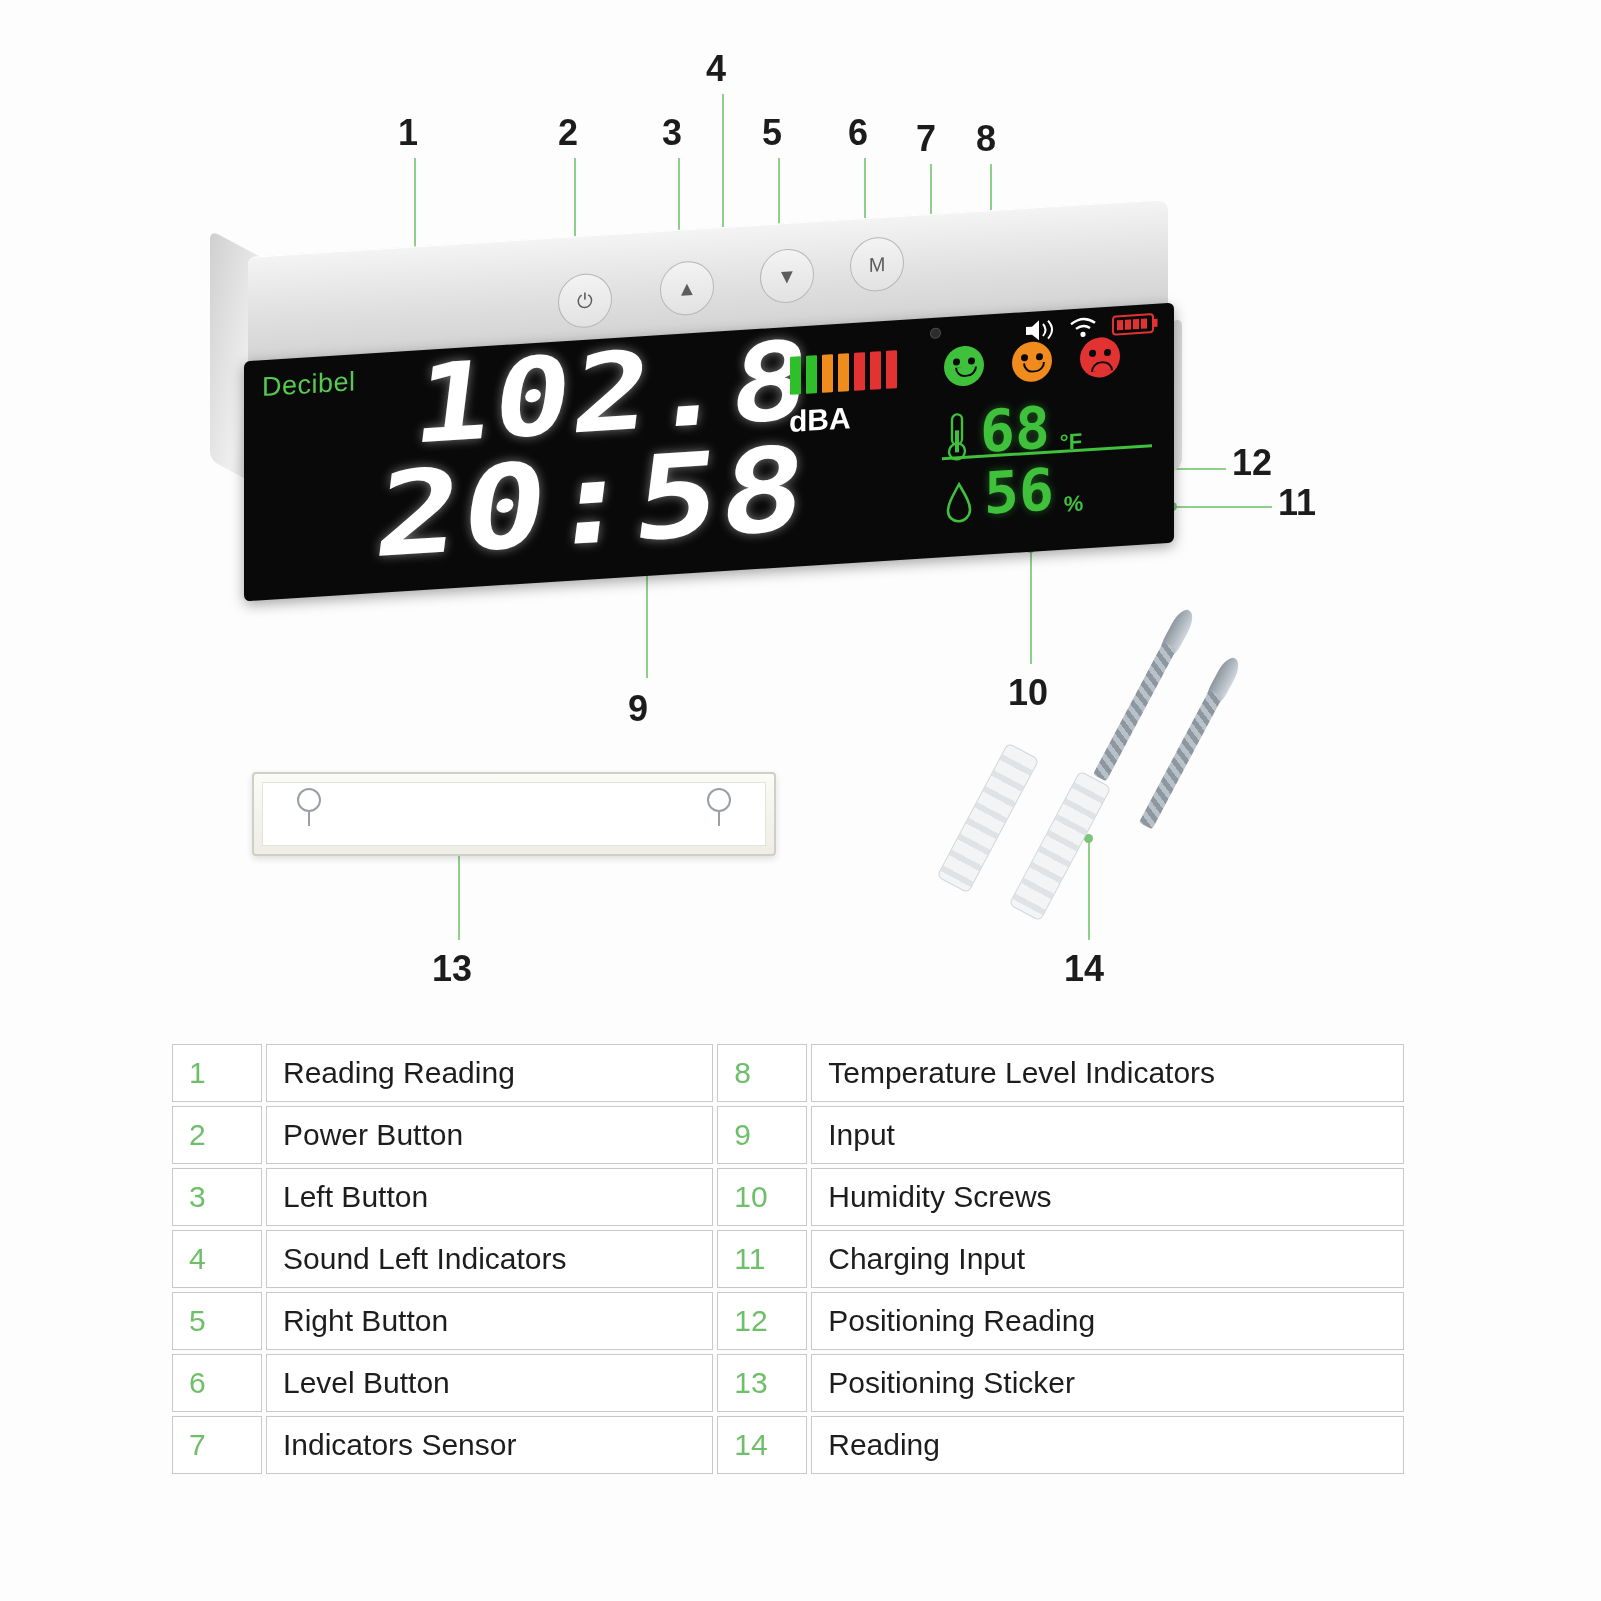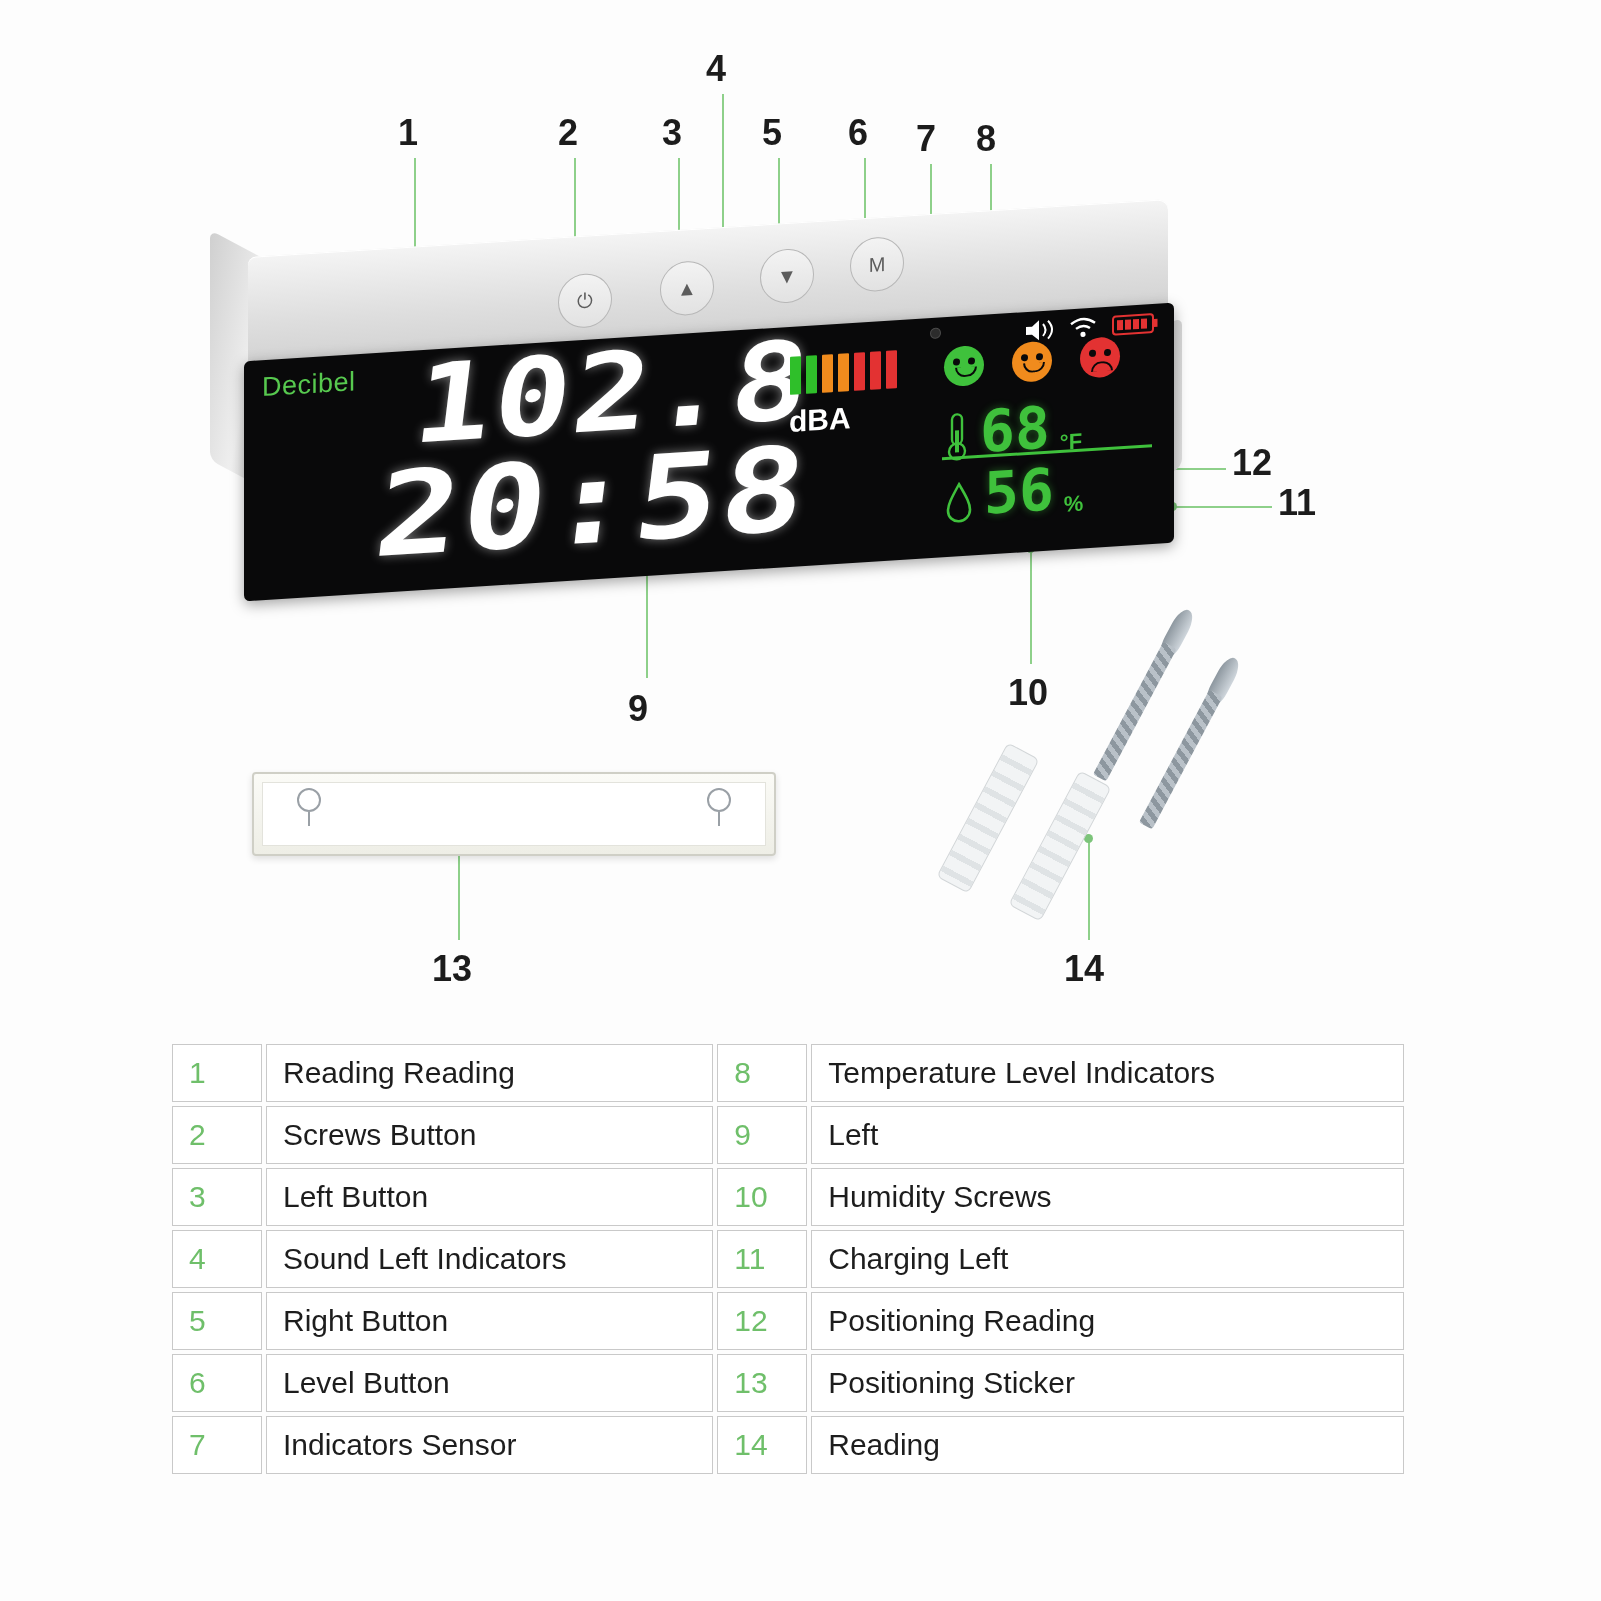--- a/index.html
+++ b/index.html
@@ -299,35 +299,35 @@
   <table>
     <tbody>
       <tr>
         <td class="num">1</td>
         <td>Reading Reading</td>
         <td class="num">8</td>
         <td>Temperature Level Indicators</td>
       </tr>
       <tr>
         <td class="num">2</td>
-        <td>Screws Button</td>
+        <td>Power Button</td>
         <td class="num">9</td>
-        <td>Left</td>
+        <td>Input</td>
       </tr>
       <tr>
         <td class="num">3</td>
         <td>Left Button</td>
         <td class="num">10</td>
         <td>Humidity Screws</td>
       </tr>
       <tr>
         <td class="num">4</td>
         <td>Sound Left Indicators</td>
         <td class="num">11</td>
-        <td>Charging Left</td>
+        <td>Charging Input</td>
       </tr>
       <tr>
         <td class="num">5</td>
         <td>Right Button</td>
         <td class="num">12</td>
         <td>Positioning Reading</td>
       </tr>
       <tr>
         <td class="num">6</td>
         <td>Level Button</td>

